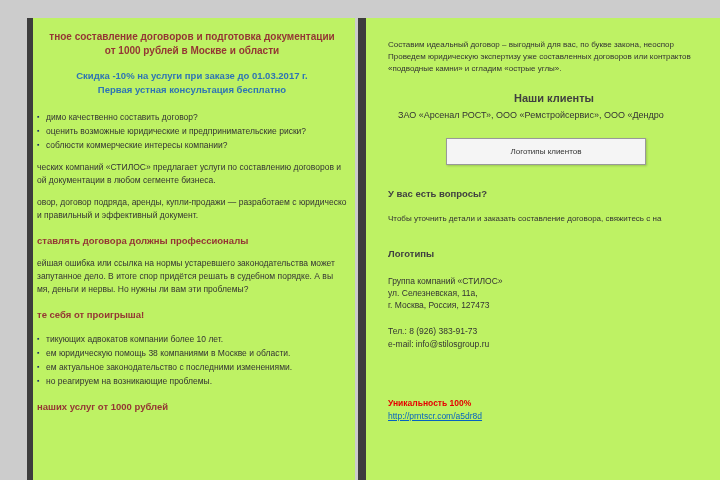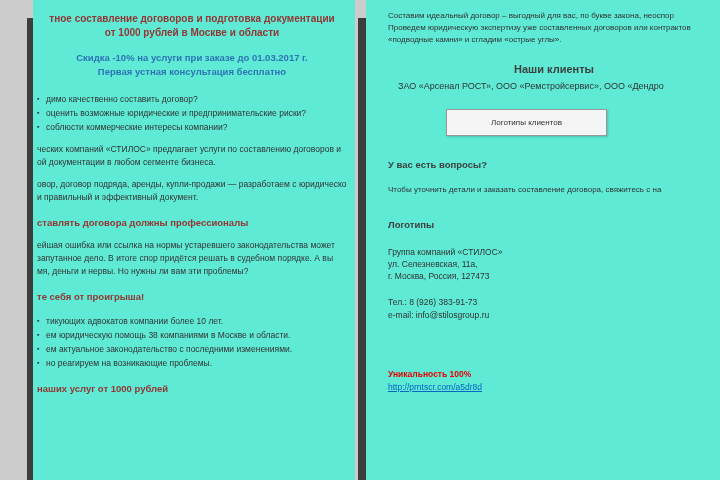--- a/index.html
+++ b/index.html
@@ -5,41 +5,41 @@
   * { margin:0; padding:0; box-sizing:border-box; }
   html,body { width:720px; height:480px; }
   body { font-family:"Liberation Sans", sans-serif; background:#cccccc; }
 
   .canvas { position:relative; width:720px; height:480px; background:#cccccc; overflow:hidden; }
 
   .edge { position:absolute; top:18px; bottom:0; background:#3d3d3d; }
   .edge-left { left:27px; width:6px; }
   .edge-mid  { left:358px; width:8px; }
 
-  .page { position:absolute; top:0; bottom:0; background:#5eead4; }
+  .page { position:absolute; top:18px; bottom:0; background:#bef264; }
   .page-left  { left:33px;  width:322px; }
   .page-right { left:366px; width:354px; }
 
   
   .lp-content { padding:12px 8px 0 4px; color:#222; }
   .doc-title { text-align:center; color:#943634; font-weight:bold; font-size:10px; line-height:14px; }
   .promo { margin-top:11px; text-align:center; color:#2e74b5; font-weight:bold; font-size:9.5px; line-height:14px; }
   .qlist { margin-top:13px; font-size:8.5px; line-height:13px; color:#333; }
   .bullet-line { white-space:nowrap; }
   .bullet { display:inline-block; width:9px; color:#1f3864; font-size:7px; vertical-align:1px; }
   .para { margin-top:9px; font-size:8.5px; line-height:13px; color:#333; white-space:nowrap; overflow:hidden; }
   .maroon-h { margin-top:12px; color:#943634; font-weight:bold; font-size:9.5px; line-height:14px; white-space:nowrap; }
   .alist { margin-top:10px; font-size:8.5px; line-height:13px; color:#333; }
 
   
-  .rp-content { padding:10px 0 0 22px; color:#333; }
+  .rp-content { padding:21px 0 0 22px; color:#333; }
   .rp-intro { font-size:8px; line-height:12px; white-space:nowrap; }
   .rp-h-center { margin-top:16px; width:332px; text-align:center; font-weight:bold; color:#404040; font-size:11px; line-height:14px; }
   .clients { margin-top:4px; margin-left:10px; font-size:9px; line-height:13px; white-space:nowrap; }
-  .logo-box { margin:16px 0 0 58px; width:161px; height:27px; border:1px solid #999999; background:#f5f5f5; text-align:center; line-height:25px; font-size:8px; color:#333; box-shadow:1px 1px 2px rgba(0,0,0,0.18); }
+  .logo-box { margin:16px 0 0 58px; width:200px; height:27px; border:1px solid #999999; background:#f5f5f5; text-align:center; line-height:25px; font-size:8px; color:#333; box-shadow:1px 1px 2px rgba(0,0,0,0.18); }
   .rp-h { margin-top:22px; font-weight:bold; color:#404040; font-size:9.5px; line-height:14px; }
   .rp-para { margin-top:12px; font-size:8px; line-height:12px; white-space:nowrap; }
   .addr { margin-top:14px; font-size:8.5px; line-height:12px; }
   .contact-lines { margin-top:14px; font-size:8.5px; line-height:13px; }
   .link { color:#0563c1; text-decoration:underline; cursor:pointer; }
   .red-note { margin-top:46px; color:#e60000; font-weight:bold; font-size:8.5px; line-height:13px; }
   .shot-link { font-size:8.5px; line-height:13px; }
 </style>
 </head>
 <body>

